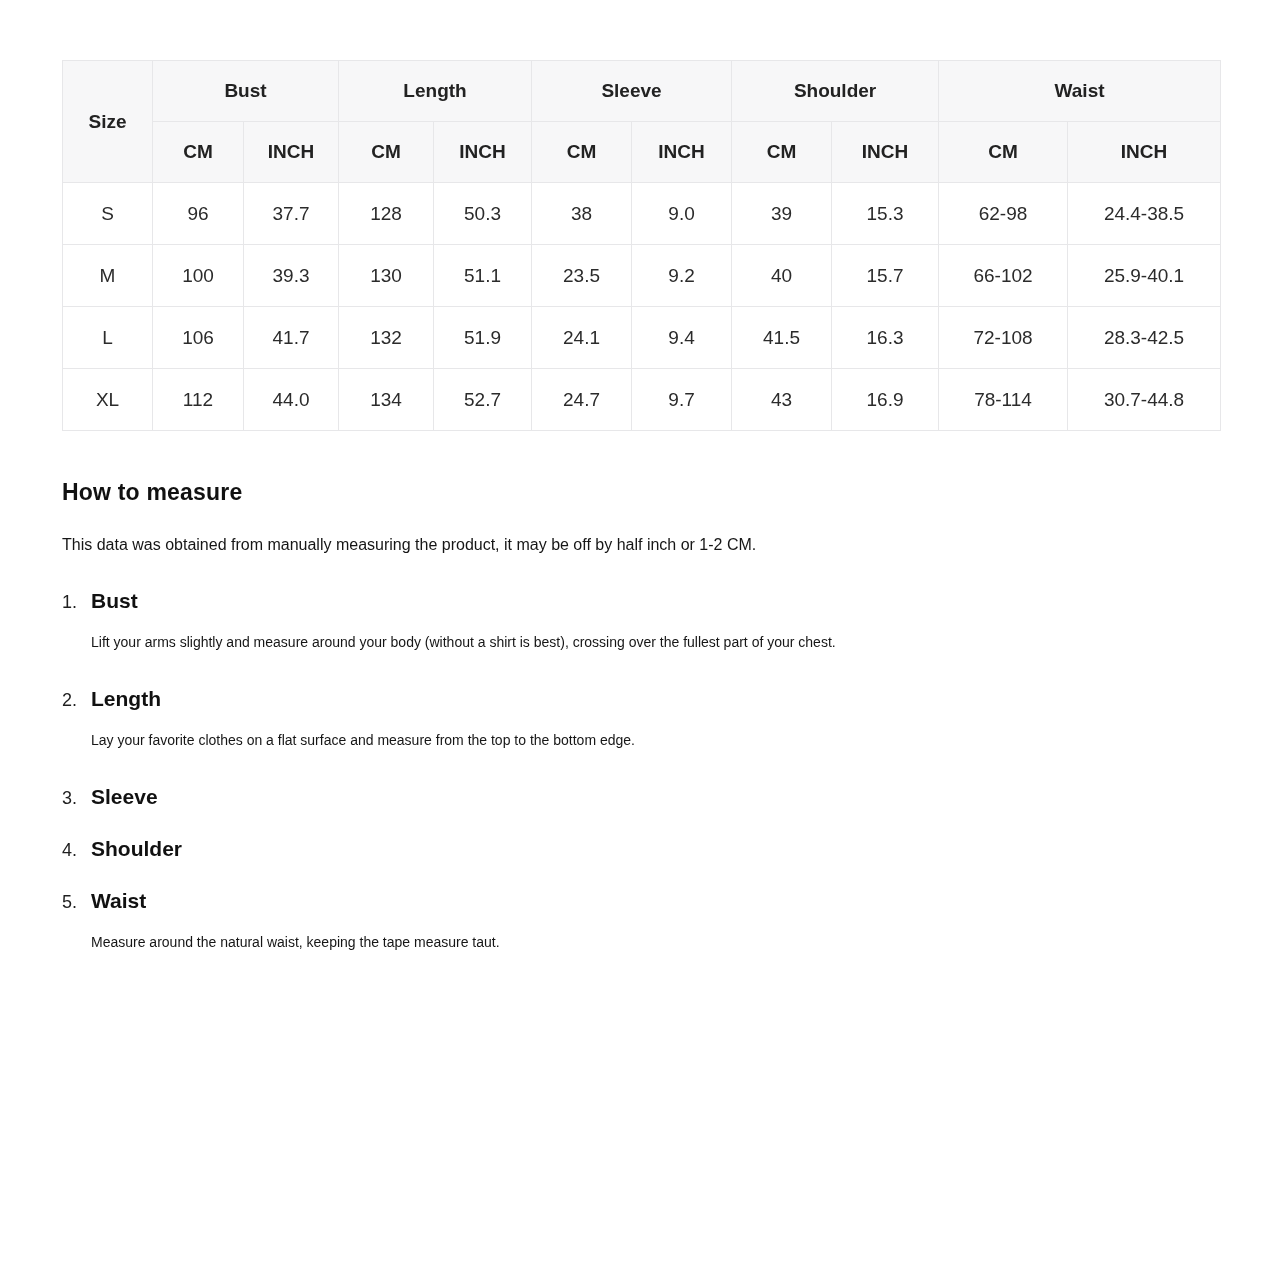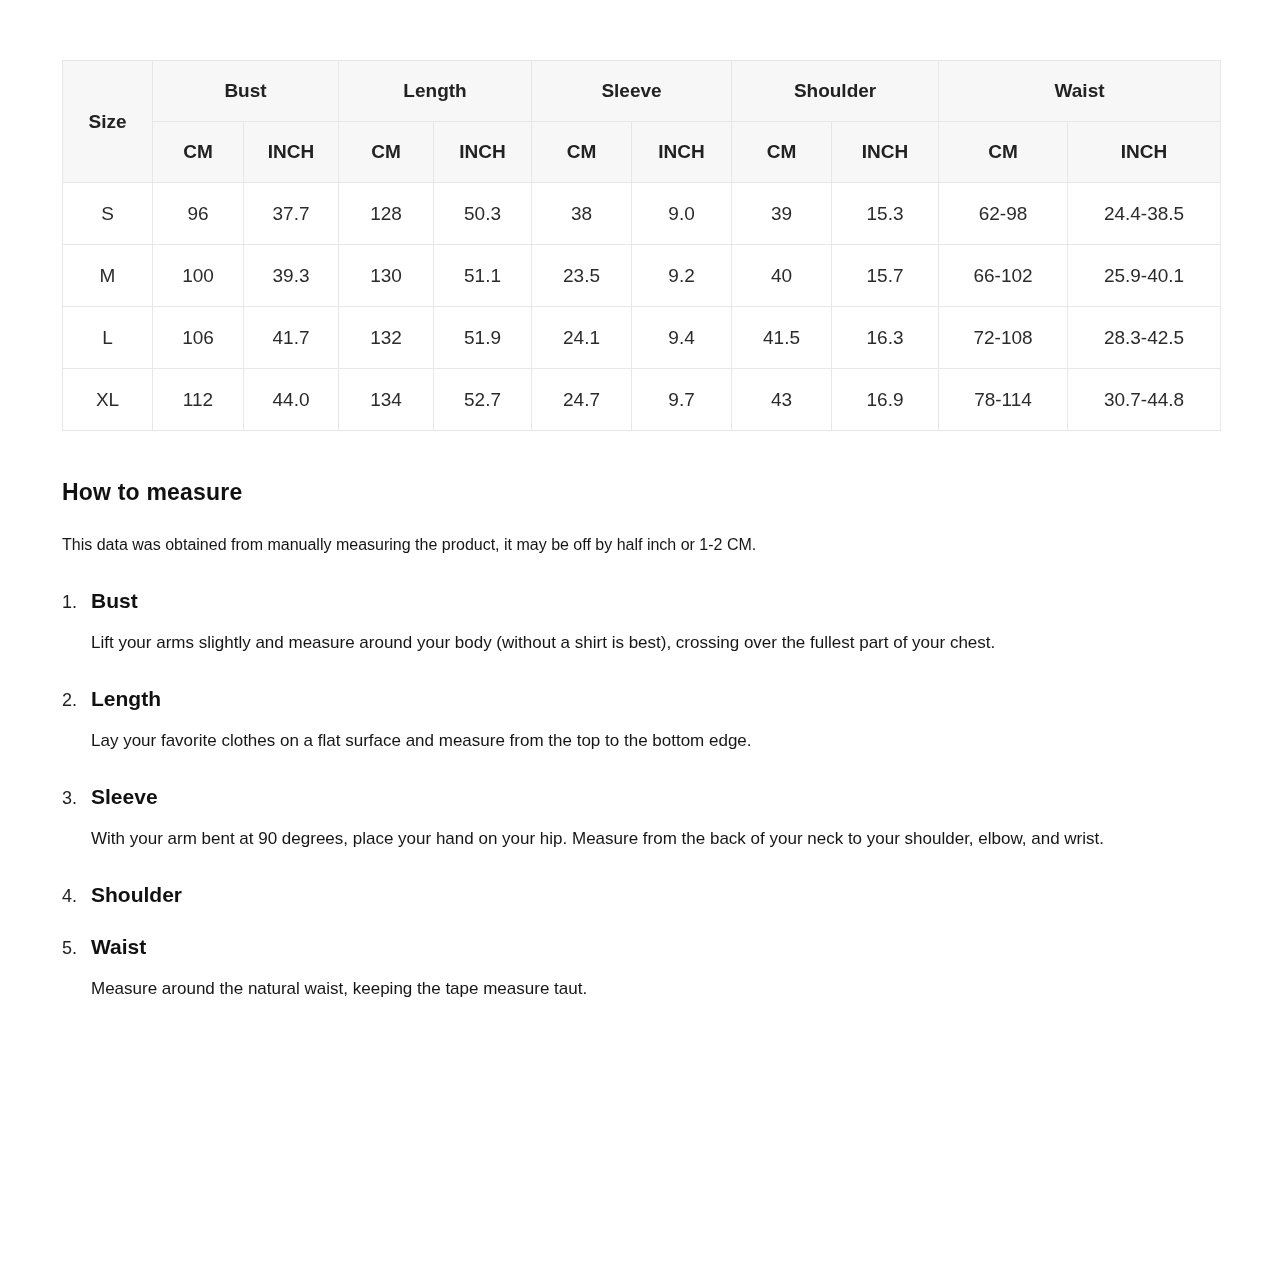--- a/index.html
+++ b/index.html
@@ -70,21 +70,21 @@
     color: #1f1f1f;
   }
   .measure-item .term {
     font-size: 21px;
     font-weight: bold;
     color: #111111;
   }
   .measure-item .desc {
     margin-top: 13px;
     margin-left: 29px;
-    font-size: 17px;
+    font-size: 14px;
     line-height: 33px;
     color: #161616;
     max-width: 1127px;
   }
 </style>
 </head>
 <body>
 
 <div class="page">
 
@@ -200,21 +200,20 @@
         <span class="term">Length</span>
       </div>
       <p class="desc">Lay your favorite clothes on a flat surface and measure from the top to the bottom edge.</p>
     </div>
 
     <div class="measure-item">
       <div class="term-row">
         <span class="num">3.</span>
         <span class="term">Sleeve</span>
       </div>
-      <p class="desc">With your arm bent at 90 degrees, place your hand on your hip. Measure from the back of your neck to your shoulder, elbow, and wrist.</p>
     </div>
 
     <div class="measure-item">
       <div class="term-row">
         <span class="num">4.</span>
         <span class="term">Shoulder</span>
       </div>
     </div>
 
     <div class="measure-item">

